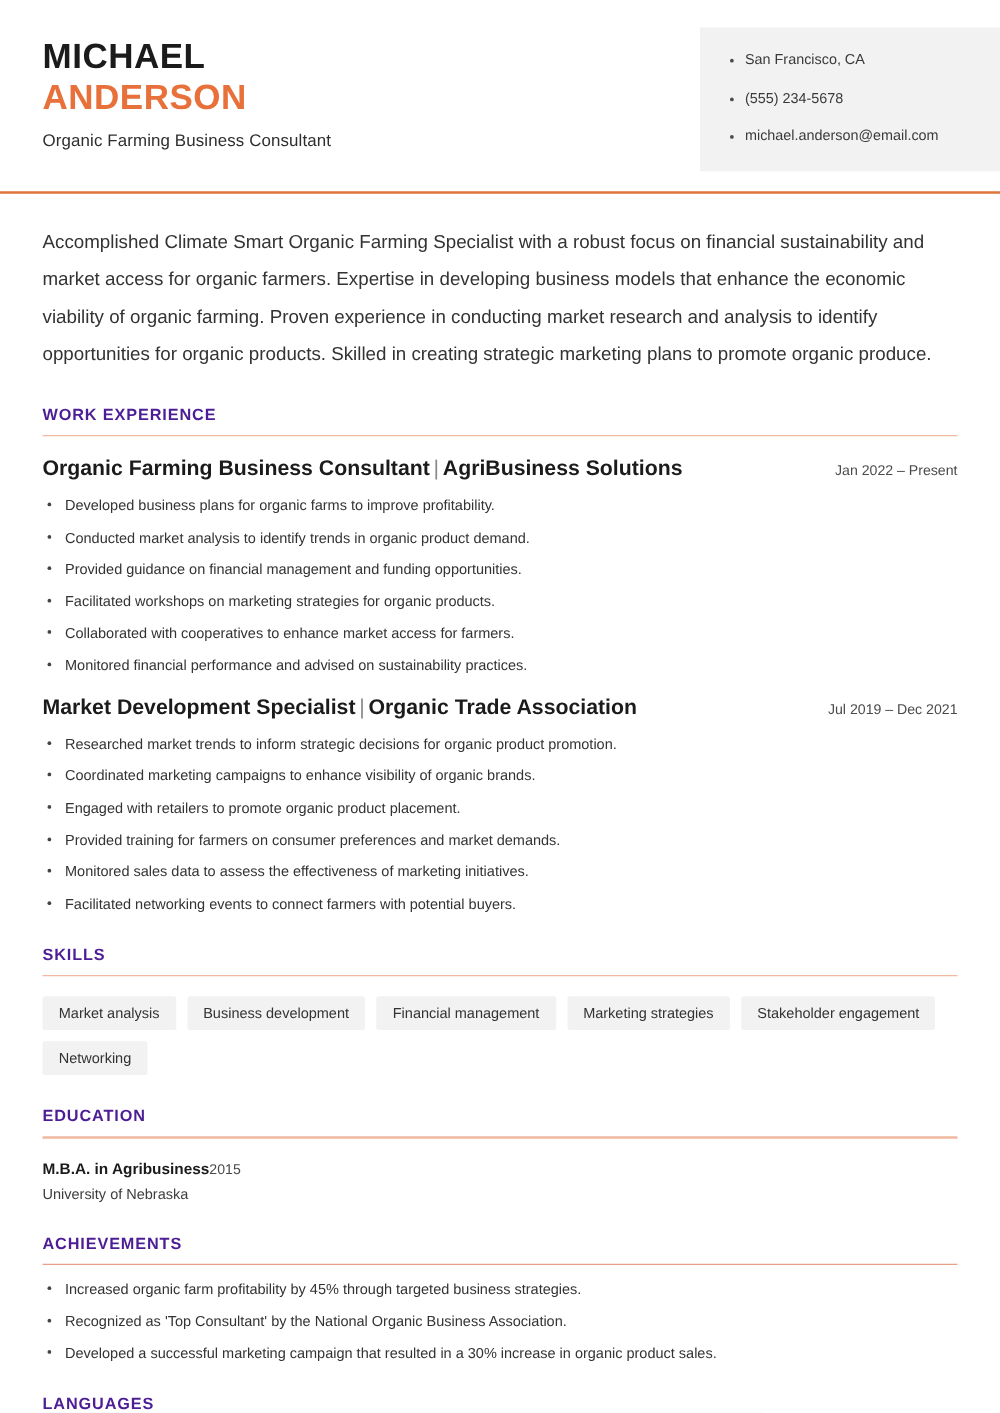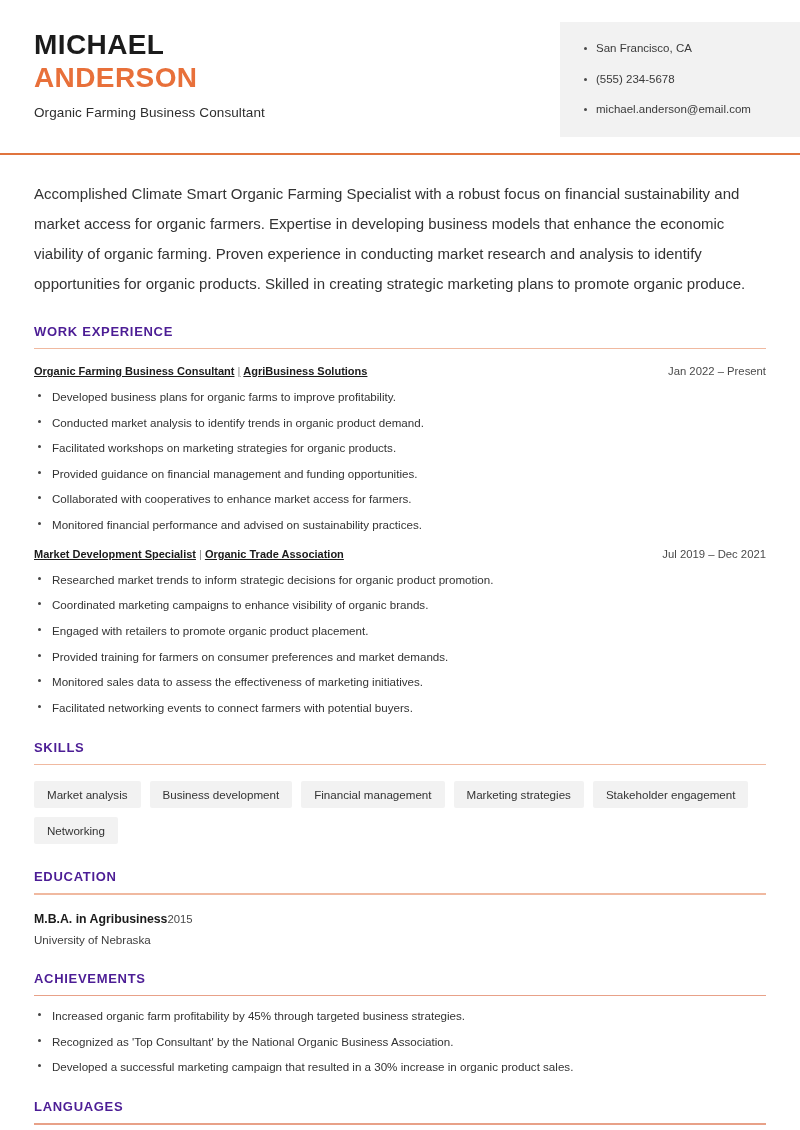--- a/index.html
+++ b/index.html
@@ -114,24 +114,23 @@
   .section-rule.strong { background: #e8a188; }
 
   
   .job { margin-top: 16px; }
   .job-head {
     display: flex;
     align-items: baseline;
     justify-content: space-between;
   }
   .job-heading {
-    font-size: 11px;
+    font-size: 17px;
     font-weight: bold;
     color: #1b1b1b;
-    text-decoration: underline;
   }
   .job-sep {
     font-weight: normal;
     color: #8a8a8a;
     padding: 0 3px;
   }
   .job-dates {
     font-size: 11.3px;
     color: #4a4a4a;
     white-space: nowrap;
@@ -227,22 +226,22 @@
       <div class="job">
         <div class="job-head">
           <div class="job-heading">
             <span>Organic Farming Business Consultant</span><span class="job-sep">|</span><span>AgriBusiness Solutions</span>
           </div>
           <div class="job-dates">Jan 2022 – Present</div>
         </div>
         <ul class="bullets">
           <li>Developed business plans for organic farms to improve profitability.</li>
           <li>Conducted market analysis to identify trends in organic product demand.</li>
+          <li>Provided guidance on financial management and funding opportunities.</li>
           <li>Facilitated workshops on marketing strategies for organic products.</li>
-          <li>Provided guidance on financial management and funding opportunities.</li>
           <li>Collaborated with cooperatives to enhance market access for farmers.</li>
           <li>Monitored financial performance and advised on sustainability practices.</li>
         </ul>
       </div>
 
       <div class="job">
         <div class="job-head">
           <div class="job-heading">
             <span>Market Development Specialist</span><span class="job-sep">|</span><span>Organic Trade Association</span>
           </div>

